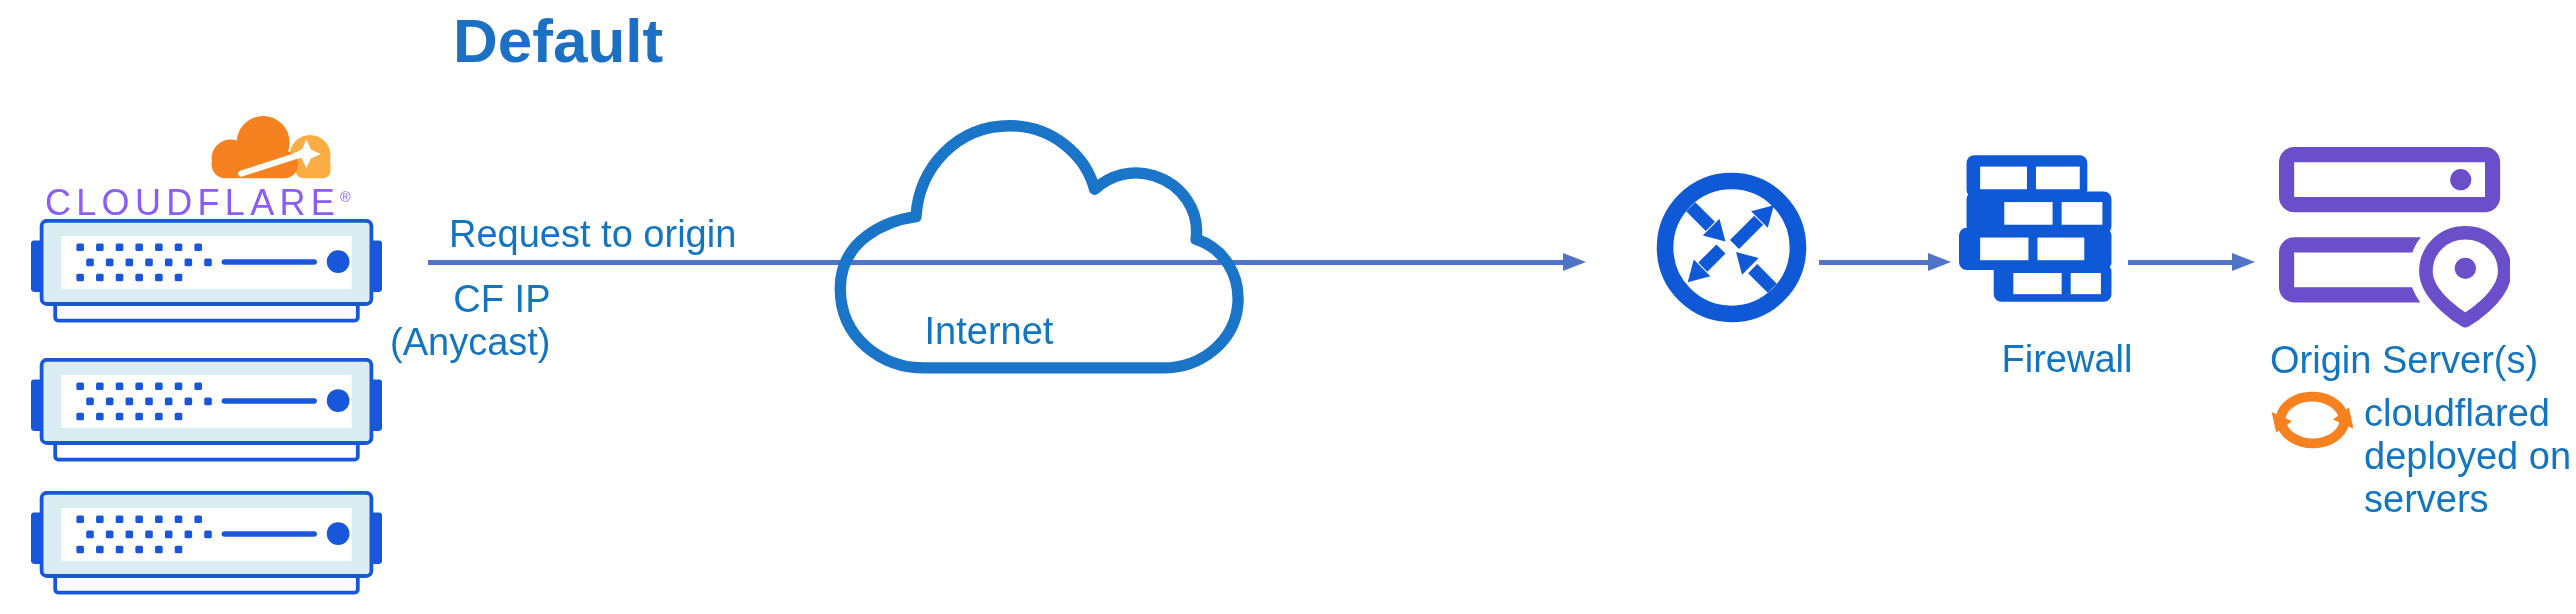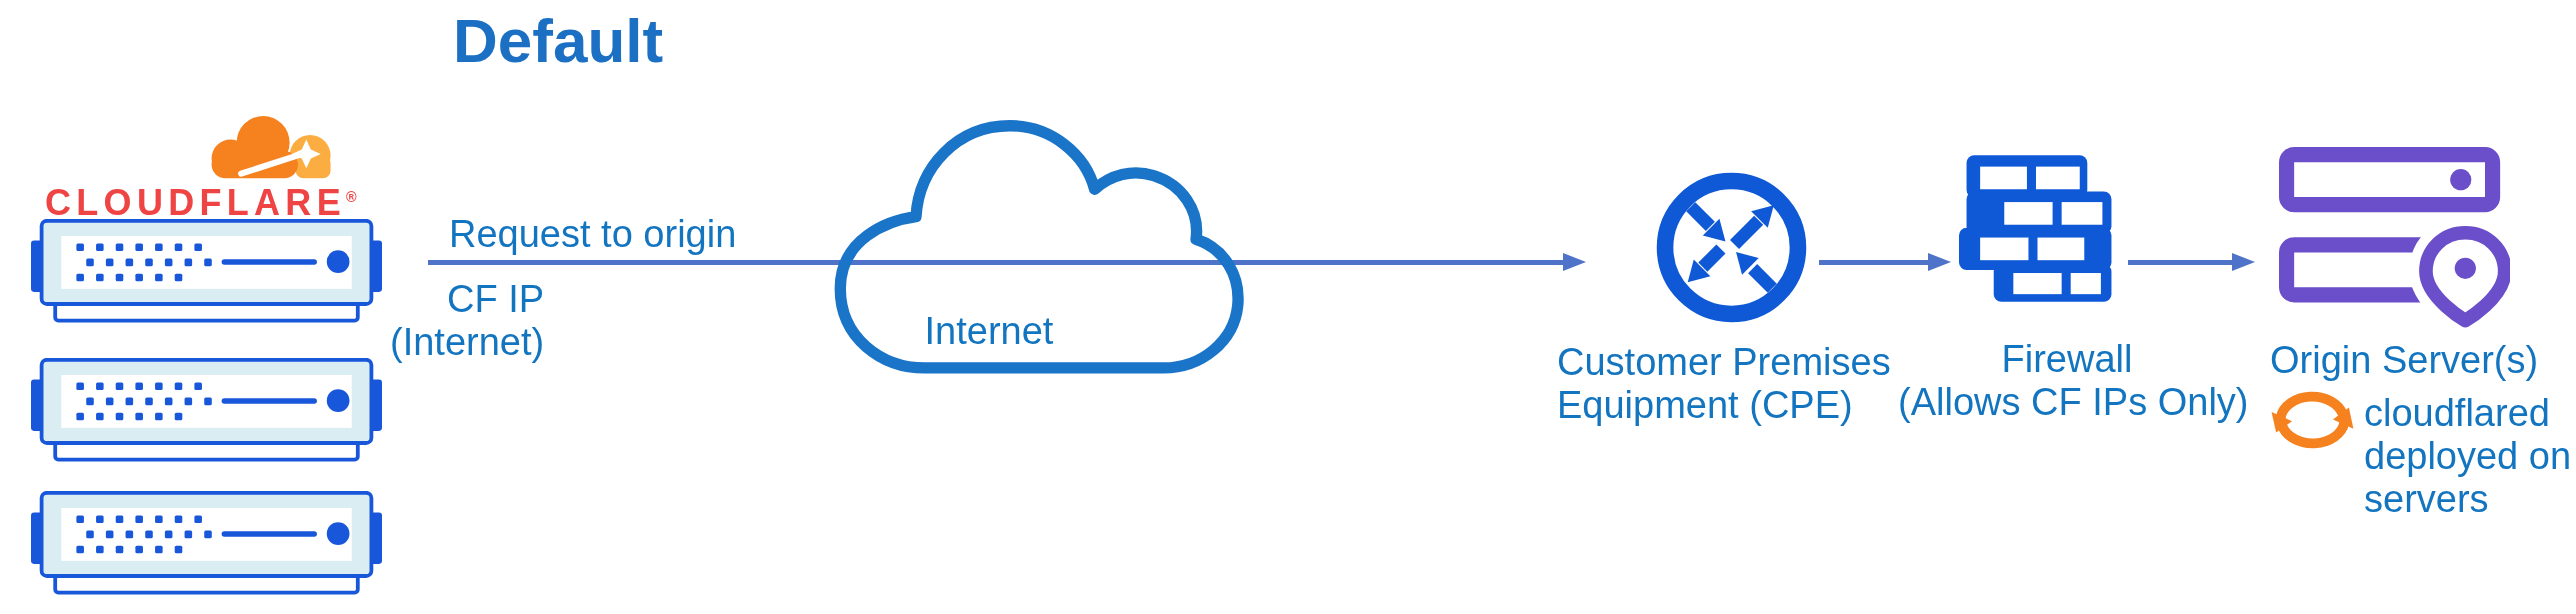--- a/index.html
+++ b/index.html
@@ -10,21 +10,21 @@
     overflow:hidden;
     font-family:"Liberation Sans", sans-serif;
   }
   .abs{position:absolute;}
   .title{
     left:453px;top:4.5px;
     font-size:62px;font-weight:600;color:#1b70c4;letter-spacing:0;text-align:right;
   }
   .wordmark{
     left:45px;top:182px;
-    font-size:36px;font-weight:700;color:#ef4444;letter-spacing:5.3px;
+    font-size:36px;font-weight:400;color:#8b5cf6;letter-spacing:5.3px;
     white-space:nowrap;
   }
   .wordmark .reg{font-size:14.4px;vertical-align:super;letter-spacing:0;}
   .label{color:#1375c0;font-size:38px;line-height:43px;white-space:nowrap;}
   .req-label{left:449px;top:213px;}
   .cfip-label{left:390px;top:278px;text-align:right;}
   .internet-label{left:855px;top:310px;width:268px;text-align:center;}
   .cpe-label{left:1557px;top:341px;}
   .fw-label{left:1898px;top:338px;width:338px;text-align:center;}
   .origin-label{left:2270px;top:339px;}
@@ -163,21 +163,21 @@
     </g>
     <rect x="252" y="53" width="126" height="7" rx="3.5" fill="#1856da"></rect>
     <circle cx="406" cy="56" r="15" fill="#1856da"></circle>
   </svg>
 
   <div class="abs label req-label">Request to origin</div>
   <div class="abs edge edge-main"></div>
   <div class="abs arrowhead head-main"></div>
   <div class="abs label cfip-label">
     <div>CF IP</div>
-    <div>(Internet)</div>
+    <div>(Anycast)</div>
   </div>
 
   <svg class="abs net-cloud" width="443" height="271" viewBox="0 0 585 358">
     <path d="M 140,350 L 455,350 C 505,350 548,315 553,268 C 557,228 535,192 498,180
              C 503,142 480,108 442,96 C 414,87 385,95 364,114
              C 352,68 307,30 252,30 C 182,30 132,85 128,150
              C 90,155 28,180 28,245 C 28,310 82,350 140,350 Z" fill="none" stroke="#1a74c7" stroke-width="15" stroke-linejoin="round"></path>
   </svg>
   <div class="abs label internet-label">Internet</div>
 
@@ -226,27 +226,22 @@
     <rect x="10" y="10" width="272" height="66" rx="10" fill="none" stroke="#6b4ec9" stroke-width="20"></rect>
     <circle cx="240" cy="43" r="14" fill="#6b4ec9"></circle>
     <rect x="10" y="129" width="190" height="66" rx="10" fill="none" stroke="#6b4ec9" stroke-width="20"></rect>
     <path d="M 246,113 C 217,113 194,135 194,164 C 194,199 246,229 246,229
              C 246,229 298,199 298,164 C 298,135 275,113 246,113 Z" fill="none" stroke="#ffffff" stroke-width="44" stroke-linejoin="round"></path>
     <path d="M 246,113 C 217,113 194,135 194,164 C 194,199 246,229 246,229
              C 246,229 298,199 298,164 C 298,135 275,113 246,113 Z" fill="#ffffff" stroke="#6b4ec9" stroke-width="18" stroke-linejoin="round"></path>
     <circle cx="246" cy="160" r="14" fill="#6b4ec9"></circle>
   </svg>
 
-  <div class="abs label cpe-label">
-    <div>Customer Premises</div>
-    <div>Equipment (CPE)</div>
-  </div>
   <div class="abs label fw-label">
     <div>Firewall</div>
-    <div>(Allows CF IPs Only)</div>
   </div>
   <div class="abs label origin-label">Origin Server(s)</div>
 
   <svg class="abs sync-icon" width="85" height="72" viewBox="0 0 112 95">
     <path d="M 96,40 A 42,32 0 0 0 14,44" fill="none" stroke="#f6821f" stroke-width="13" stroke-linecap="round"></path>
     <path d="M 16,55 A 42,32 0 0 0 98,51" fill="none" stroke="#f6821f" stroke-width="13" stroke-linecap="round"></path>
     <polygon points="8,64 2,37 29,49" fill="#f6821f"></polygon>
     <polygon points="104,31 110,59 83,47" fill="#f6821f"></polygon>
   </svg>
   <div class="abs label cfd-label">

